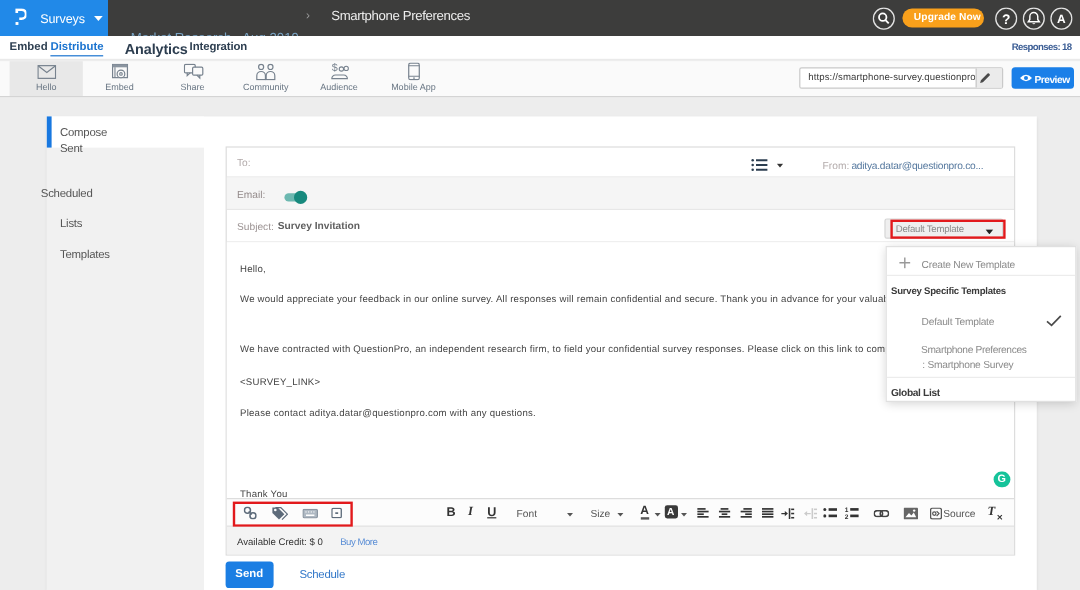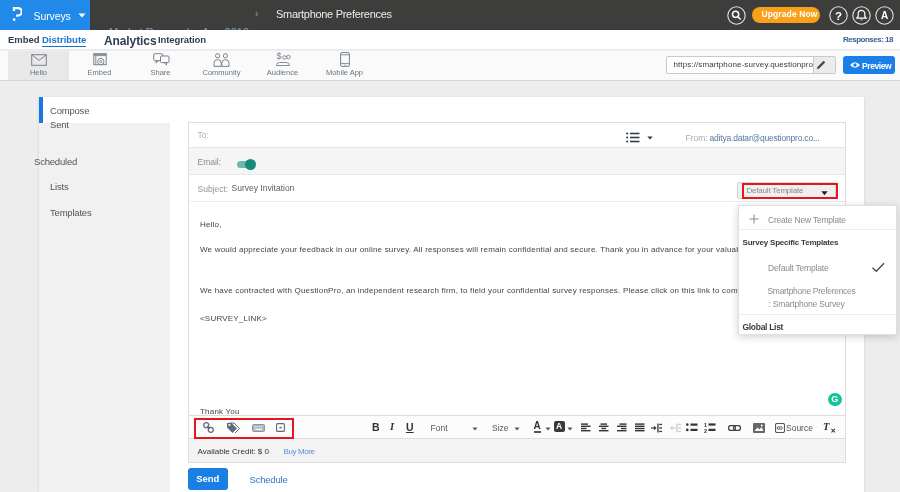--- a/index.html
+++ b/index.html
@@ -148,36 +148,37 @@
 <div class="abs" style="left:709.5px;top:132.5px;color:#55789e;font-size:8.5px;letter-spacing:-0.2px;">aditya.datar@questionpro.co...</div>
 <div class="abs" style="left:189px;top:146.5px;width:656px;height:1px;background:#e7e7e7;"></div>
 
 <div class="abs" style="left:189px;top:147.5px;width:656px;height:26.5px;background:#f5f5f5;"></div>
 <div class="abs" style="left:197.5px;top:156.5px;color:#938a8a;font-size:8.5px;">Email:</div>
 <div class="abs" style="left:236.5px;top:161px;width:17.5px;height:6.5px;background:#6cb8b0;border-radius:3.5px;"></div>
 <div class="abs" style="left:245.3px;top:158.7px;width:11px;height:11px;background:#17897d;border-radius:50%;"></div>
 <div class="abs" style="left:189px;top:174px;width:656px;height:1px;background:#e7e7e7;"></div>
 
 <div class="abs" style="left:197.5px;top:183.5px;color:#9b9292;font-size:8.5px;">Subject:</div>
-<div class="abs" style="left:231.5px;top:183px;color:#5e5e5e;font-size:8.5px;">Survey Invitation</div>
+<div class="abs" style="left:231.5px;top:183px;color:#5e5e5e;font-size:8.5px;font-weight:bold;">Survey Invitation</div>
 
 <div class="abs" style="left:737px;top:182px;width:99px;height:17px;background:#efefef;border:1px solid #d5d5d5;border-radius:2px;"></div>
 <div class="abs" style="left:741.5px;top:183px;width:96px;height:16px;border:2.3px solid #e2191c;"></div>
 <div class="abs" style="left:746.5px;top:186px;color:#8a8a8a;font-size:8px;letter-spacing:-0.2px;">Default Template</div>
 <svg class="abs" style="left:820.5px;top:190.5px;" width="7" height="4.5" viewBox="0 0 7 4.5">
       <path d="M0.3 0.3 L6.7 0.3 L3.5 4.3 Z" fill="#222"></path>
     </svg>
 <div class="abs" style="left:189px;top:201px;width:656px;height:1px;background:#ececec;"></div>
 
 
 <div class="abs" style="left:189px;top:201.5px;width:656px;height:213px;overflow:hidden;background:#fff;">
   <div style="position:absolute;left:11px;top:18px;font-size:8px;letter-spacing:0.2px;color:#444;white-space:nowrap;">Hello,</div>
   <div style="position:absolute;left:11px;top:43.5px;font-size:8px;letter-spacing:0.2px;color:#444;white-space:nowrap;">We would appreciate your feedback in our online survey. All responses will remain confidential and secure. Thank you in advance for your valuable time and feedback. Your responses will be</div>
   <div style="position:absolute;left:11px;top:84.5px;font-size:8px;letter-spacing:0.2px;color:#444;white-space:nowrap;">We have contracted with QuestionPro, an independent research firm, to field your confidential survey responses. Please click on this link to complete the survey:</div>
   <div style="position:absolute;left:11px;top:112.5px;font-size:8px;letter-spacing:0.2px;color:#444;white-space:nowrap;">&lt;SURVEY_LINK&gt;</div>
+  <div style="position:absolute;left:11px;top:138.5px;font-size:8px;letter-spacing:0.2px;color:#444;white-space:nowrap;">Please contact aditya.datar@questionpro.com with any questions.</div>
   <div style="position:absolute;left:11px;top:165.5px;font-size:8px;letter-spacing:0.2px;color:#444;white-space:nowrap;margin-top:40px;">Thank You</div>
 </div>
 
 <div class="abs" style="left:828px;top:392.5px;width:13.5px;height:13.5px;background:#15c39a;border-radius:50%;"></div>
 <div class="abs" style="left:828px;top:392.5px;width:13.5px;height:13.5px;color:#fff;font-size:9px;font-weight:bold;text-align:center;line-height:13.5px;">G</div>
 
 
 <div class="abs" style="left:189px;top:415px;width:656px;height:23.5px;background:#fcfcfc;border-top:1px solid #ddd;border-bottom:1px solid #ddd;"></div>
 
 <svg class="abs" style="left:203px;top:422px;" width="11" height="11" viewBox="0 0 11 11">

